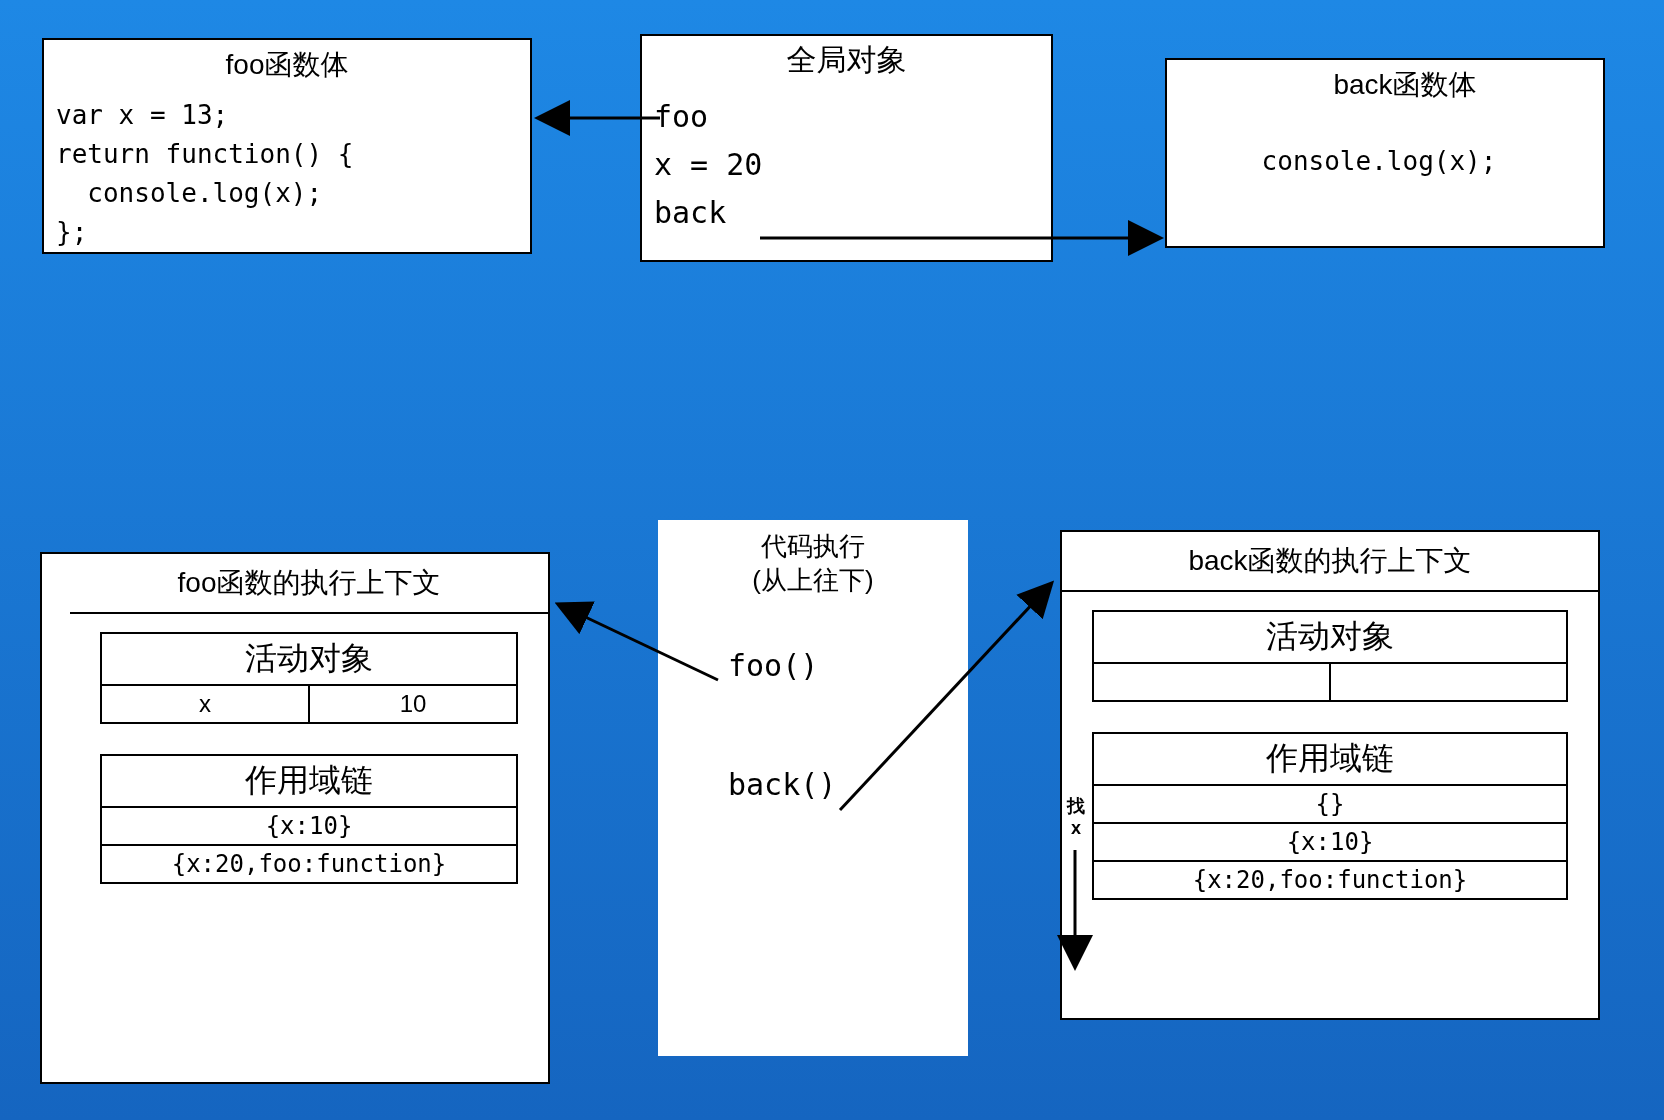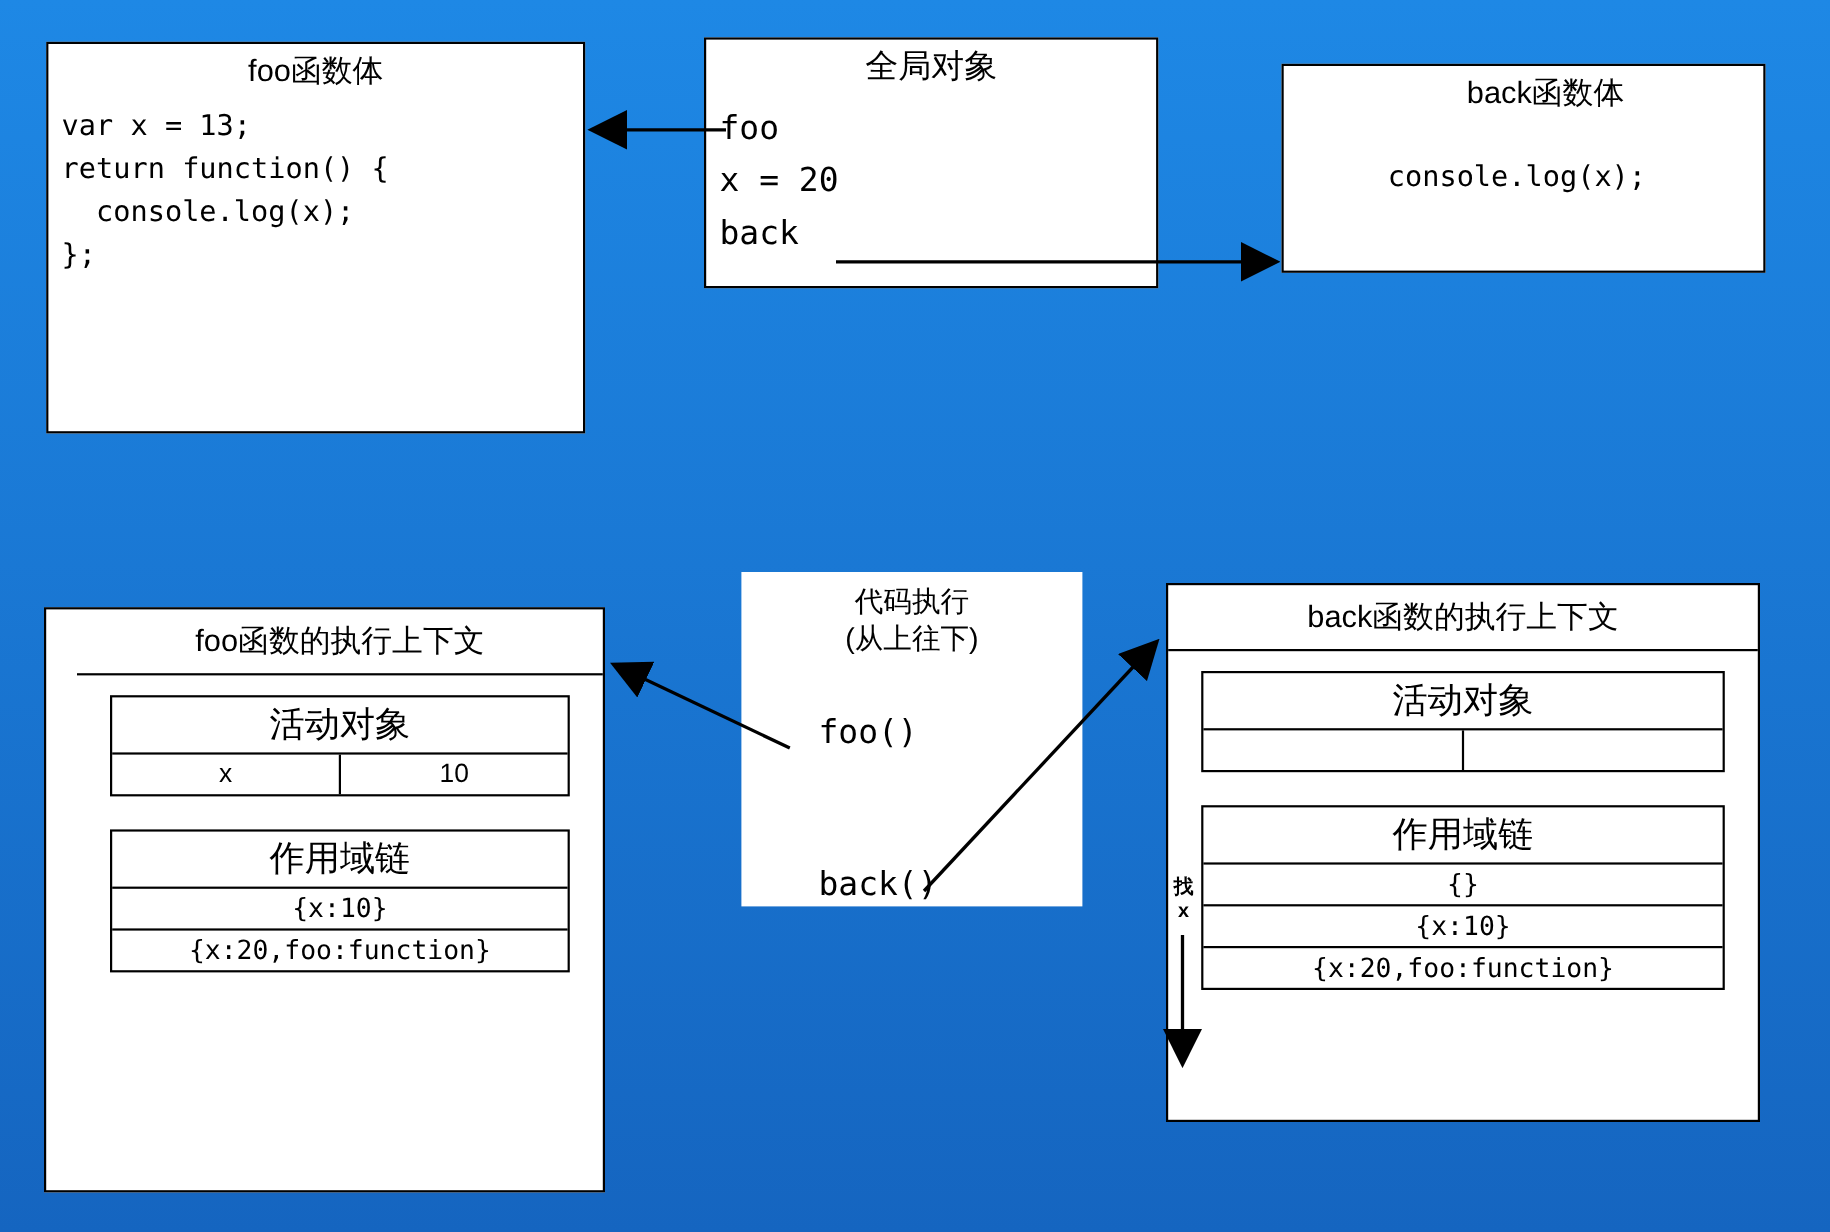--- a/index.html
+++ b/index.html
@@ -22,21 +22,21 @@
   }
   .code {
     font-family: "Menlo", "Consolas", monospace;
     font-size: 26px;
     white-space: pre;
     padding: 4px 12px;
     line-height: 1.5;
   }
 
   
-  #foo-body { left: 42px; top: 38px; width: 490px; height: 356px; }
+  #foo-body { left: 42px; top: 38px; width: 490px; height: 216px; }
   #foo-body .title { font-size: 28px; }
 
   #global-obj { left: 640px; top: 34px; width: 413px; height: 228px; }
   #global-obj .title { font-size: 30px; padding-top: 4px; }
   #global-obj .code { font-size: 30px; line-height: 1.6; }
 
   #back-body { left: 1165px; top: 58px; width: 440px; height: 190px; }
   #back-body .title { font-size: 28px; margin-left: 40px; }
   #back-body .code { padding-top: 30px; text-align: center; padding-left: 0; }
 
@@ -69,29 +69,29 @@
   .kv-row { display: flex; }
   .kv-row > div {
     flex: 1;
     text-align: center;
     font-size: 24px;
     padding: 4px 0;
   }
   .kv-row > div:first-child { border-right: 2px solid #000; }
 
   
-  #code-exec { left: 674px; top: 520px; width: 310px; height: 304px; border: none; }
+  #code-exec { left: 658px; top: 520px; width: 310px; height: 536px; border: none; }
   #code-exec .title { font-size: 26px; line-height: 1.3; padding-top: 10px; }
   #code-exec .calls {
     font-family: "Menlo", "Consolas", monospace;
     font-size: 30px;
     padding: 40px 0 0 70px;
     line-height: 1.3;
   }
-  #code-exec .call2 { margin-top: 100px; }
+  #code-exec .call2 { margin-top: 80px; }
 
   
   #back-ctx { left: 1060px; top: 530px; width: 540px; height: 490px; }
   .ext-label {
     position: absolute;
     font-size: 18px;
     font-weight: bold;
   }
   .findx { left: 1066px; top: 796px; width: 20px; text-align: center; line-height: 1.2; }
 

